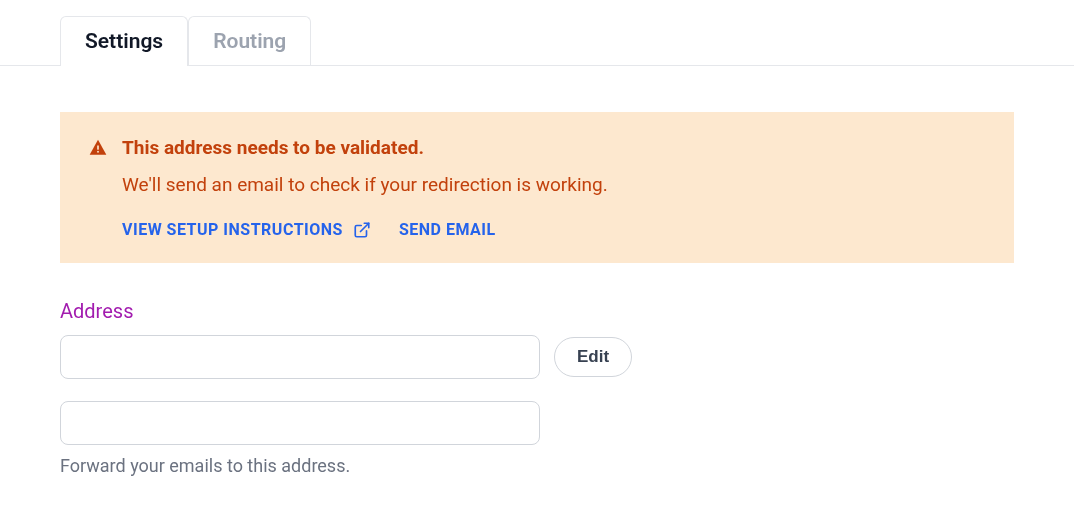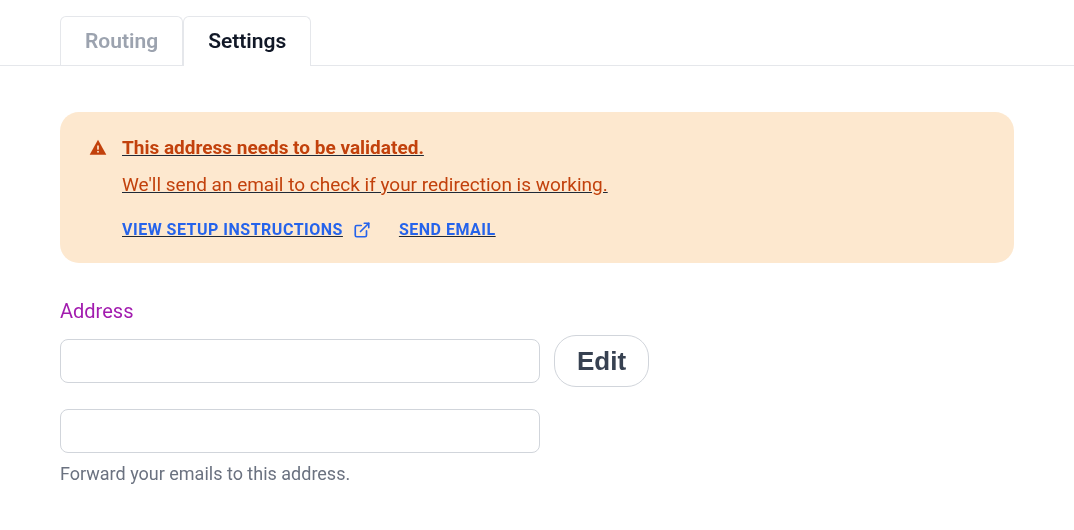--- a/index.html
+++ b/index.html
@@ -49,24 +49,23 @@
       background: #ffffff;
     }
     .tab:not(.active) {
       border-color: #e5e7eb;
     }
     .content {
       padding: 46px 60px 0 60px;
     }
     .alert {
       background: #fde8cf;
-      border-radius: 19px;
+      border-radius: 0;
       padding: 24px 28px;
       margin-bottom: 36px;
-      text-decoration: underline;
     }
     .alert-header {
       display: flex;
       align-items: center;
       gap: 14px;
       margin-bottom: 14px;
     }
     .alert-icon {
       width: 20px;
       height: 20px;
@@ -123,26 +122,26 @@
       width: 480px;
       height: 44px;
       border: 1px solid #d1d5db;
       border-radius: 8px;
       padding: 0 12px;
       font-size: 16px;
       background: #ffffff;
       color: #111827;
     }
     .btn {
-      height: 52px;
+      height: 40px;
       padding: 0 22px;
       border: 1px solid #d1d5db;
       border-radius: 22px;
       background: #ffffff;
-      font-size: 26px;
+      font-size: 17px;
       font-weight: 600;
       color: #374151;
       cursor: pointer;
       display: inline-flex;
       align-items: center;
       justify-content: center;
     }
     .copy-wrapper {
       border: 3px solid #ef4444;
       padding: 8px 6px;
@@ -152,22 +151,22 @@
     .help-text {
       font-size: 18px;
       color: #6b7280;
       margin-top: 10px;
     }
   </style>
 </head>
 <body>
 
 <div class="tabs">
+  <div class="tab active">Settings</div>
   <div class="tab">Routing</div>
-  <div class="tab active">Settings</div>
 </div>
 
 <div class="content">
 
   <div class="alert">
     <div class="alert-header">
       <span class="alert-icon">
         <svg viewBox="0 0 24 24" fill="#c2410c" width="20" height="20">
           <path d="M12 2 L22 20 L2 20 Z"></path>
           <rect x="11" y="9" width="2" height="5" fill="#fde8cf"></rect>

